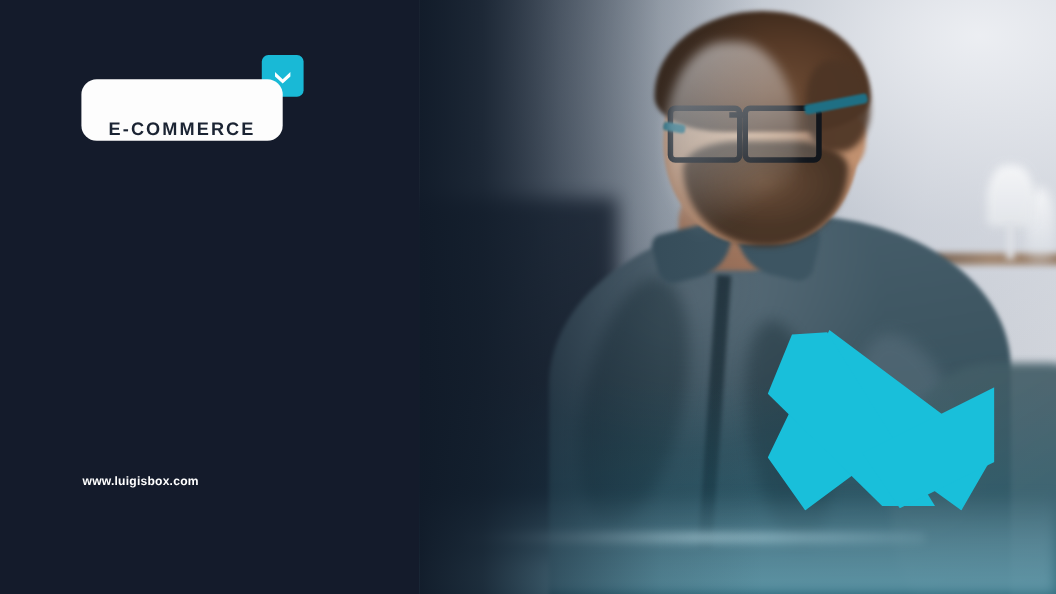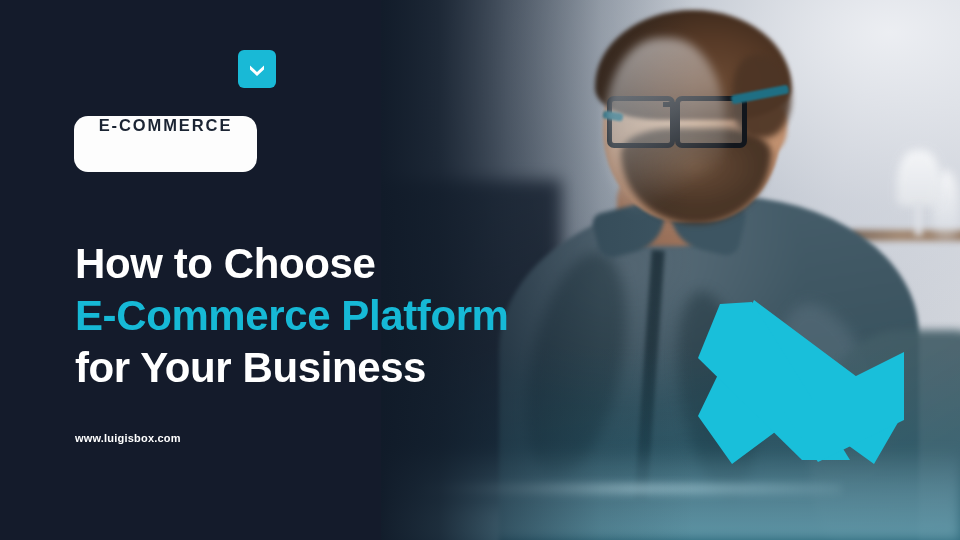--- a/index.html
+++ b/index.html
@@ -277,23 +277,22 @@
     justify-content: center;
   }
   .badge-square svg { display: block; }
   .badge-pill {
     position: absolute;
     left: 0; top: 22px;
     width: 183px; height: 56px;
     background: #fdfdfd;
     border-radius: 14px;
     display: flex;
-    align-items: flex-start;
+    align-items: flex-end;
     justify-content: center;
-    margin-top: 44px;
   }
   .badge-pill span {
     color: #1b2433;
     font-size: 16.5px;
     font-weight: 700;
     letter-spacing: 1.9px;
   }
 
   
   .headline {
@@ -385,21 +384,16 @@
     <div class="badge-square">
       <svg width="24" height="24" viewBox="0 0 24 24" xmlns="http://www.w3.org/2000/svg" aria-hidden="true">
         <path d="M5 8.5 L12 15 L19 8.5 L19 12.5 L12 19 L5 12.5 Z" fill="#ffffff"></path>
       </svg>
     </div>
     <div class="badge-pill">
       <span>E-COMMERCE</span>
     </div>
   </div>
 
-  <h1 class="headline">
-    <span class="line">How to Choose</span>
-    <span class="line accent">E-Commerce Platform</span>
-    <span class="line">for Your Business</span>
-  </h1>
 
   <div class="site-url">www.luigisbox.com</div>
 
 </div>
 
 </body></html>

